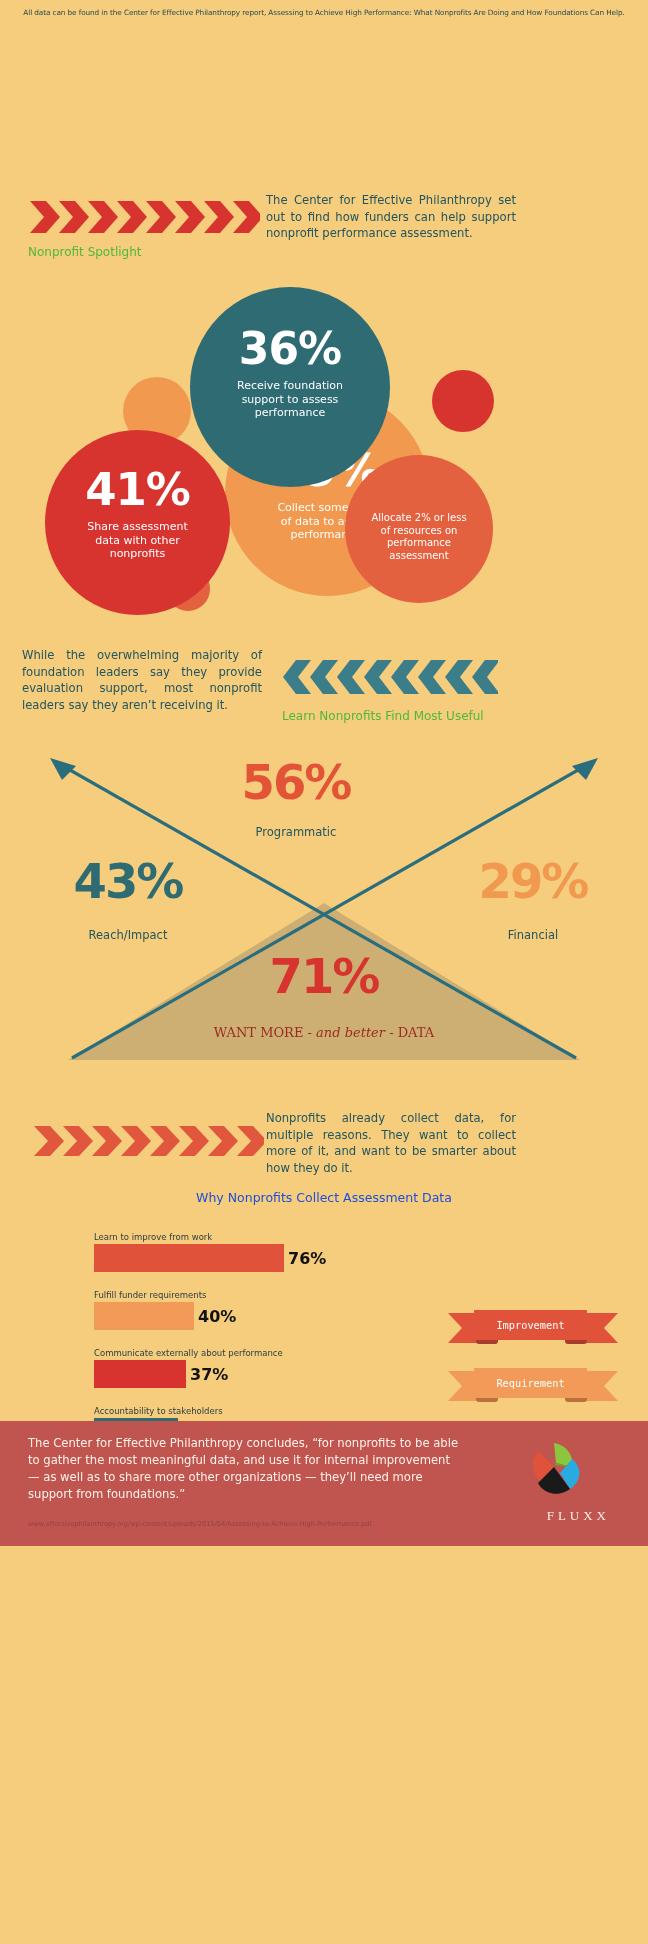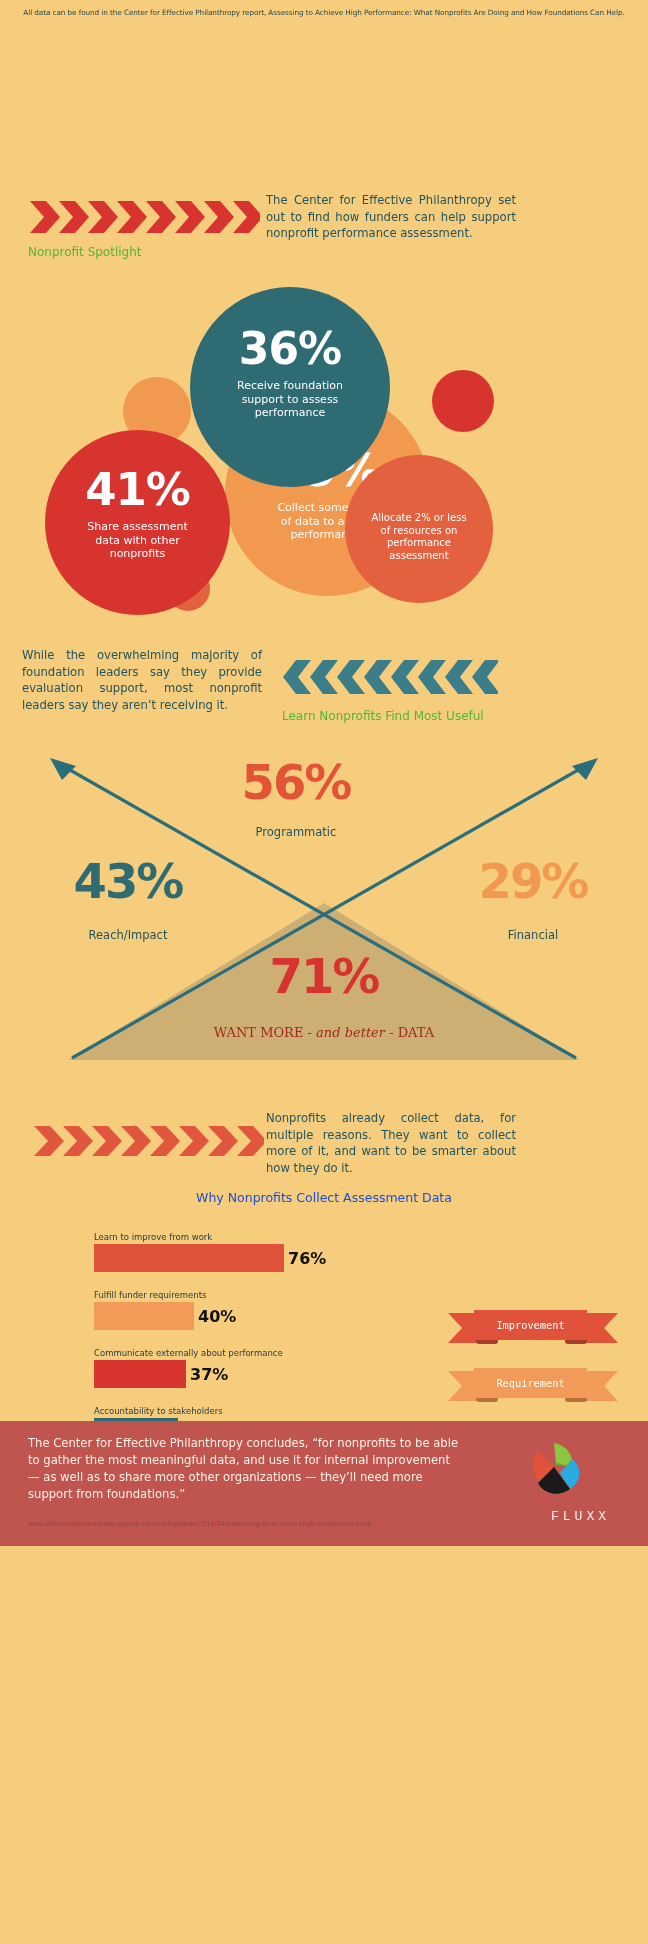--- a/index.html
+++ b/index.html
@@ -109,21 +109,21 @@
   }
   .footer-quote{
     position:absolute;left:28px;top:14px;width:430px;
     font-size:11.6px;line-height:17px;color:#fdf2ea;
   }
   .footer-url{
     position:absolute;left:28px;top:99px;font-size:6.6px;color:#8d4545;
   }
   .fluxx-word{
     position:absolute;right:38px;bottom:22px;
-    font-family:Liberation Mono, monospace;font-size:13px;letter-spacing:4px;color:#fdf2ea;
+    font-family:Liberation Serif, serif;font-size:13px;letter-spacing:4px;color:#fdf2ea;
   }
 </style>
 </head>
 <body>
 
 <div class="page">
 
   <div class="source-line">All data can be found in the Center for Effective Philanthropy report, Assessing to Achieve High Performance: What Nonprofits Are Doing and How Foundations Can Help.</div>
 
 

